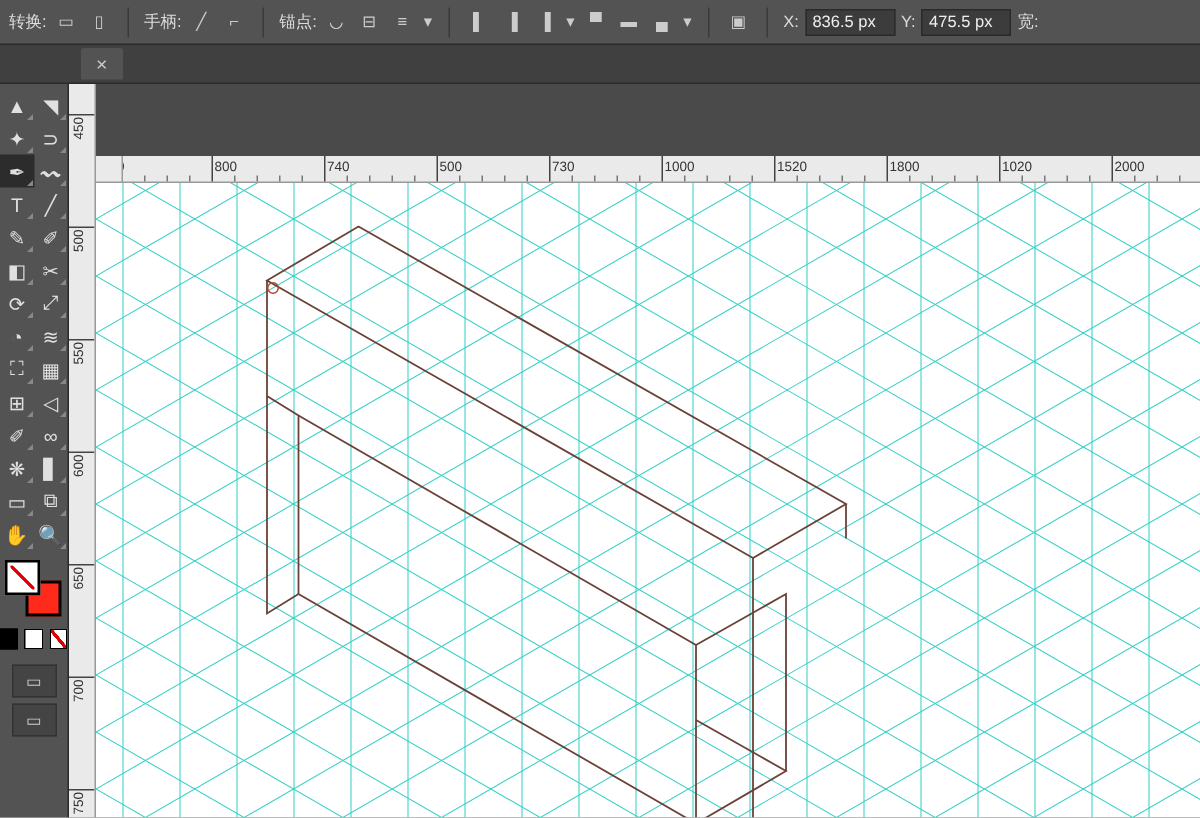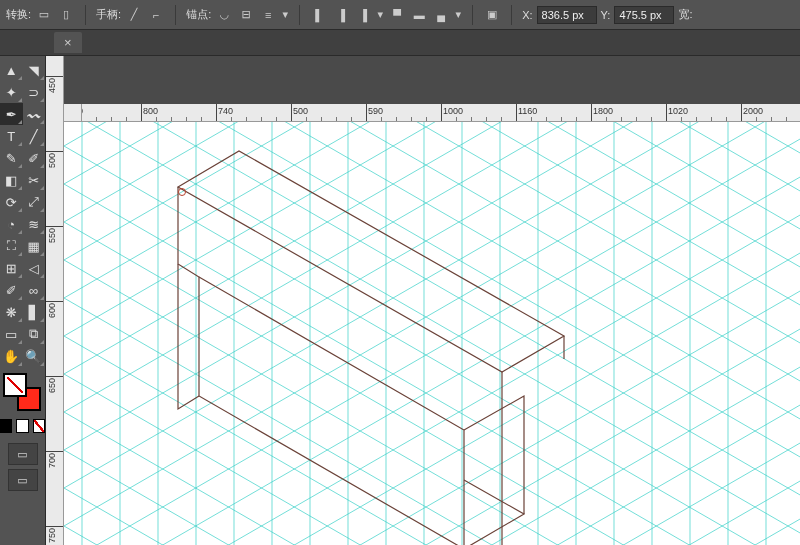--- a/index.html
+++ b/index.html
@@ -481,33 +481,33 @@
         <div class="small-tick" style="left: 182px;"></div>
         <div class="small-tick" style="left: 197px;"></div>
         <div class="small-tick" style="left: 212px;"></div>
         <div class="tick" style="left: 227px;"></div>
         <div class="ticklabel" style="left: 229px;">500</div>
         <div class="small-tick" style="left: 242px;"></div>
         <div class="small-tick" style="left: 257px;"></div>
         <div class="small-tick" style="left: 272px;"></div>
         <div class="small-tick" style="left: 287px;"></div>
         <div class="tick" style="left: 302px;"></div>
-        <div class="ticklabel" style="left: 304px;">590</div>
+        <div class="ticklabel" style="left: 304px;">730</div>
         <div class="small-tick" style="left: 317px;"></div>
         <div class="small-tick" style="left: 332px;"></div>
         <div class="small-tick" style="left: 347px;"></div>
         <div class="small-tick" style="left: 362px;"></div>
         <div class="tick" style="left: 377px;"></div>
         <div class="ticklabel" style="left: 379px;">1000</div>
         <div class="small-tick" style="left: 392px;"></div>
         <div class="small-tick" style="left: 407px;"></div>
         <div class="small-tick" style="left: 422px;"></div>
         <div class="small-tick" style="left: 437px;"></div>
         <div class="tick" style="left: 452px;"></div>
-        <div class="ticklabel" style="left: 454px;">1160</div>
+        <div class="ticklabel" style="left: 454px;">1520</div>
         <div class="small-tick" style="left: 467px;"></div>
         <div class="small-tick" style="left: 482px;"></div>
         <div class="small-tick" style="left: 497px;"></div>
         <div class="small-tick" style="left: 512px;"></div>
         <div class="tick" style="left: 527px;"></div>
         <div class="ticklabel" style="left: 529px;">1800</div>
         <div class="small-tick" style="left: 542px;"></div>
         <div class="small-tick" style="left: 557px;"></div>
         <div class="small-tick" style="left: 572px;"></div>
         <div class="small-tick" style="left: 587px;"></div>

